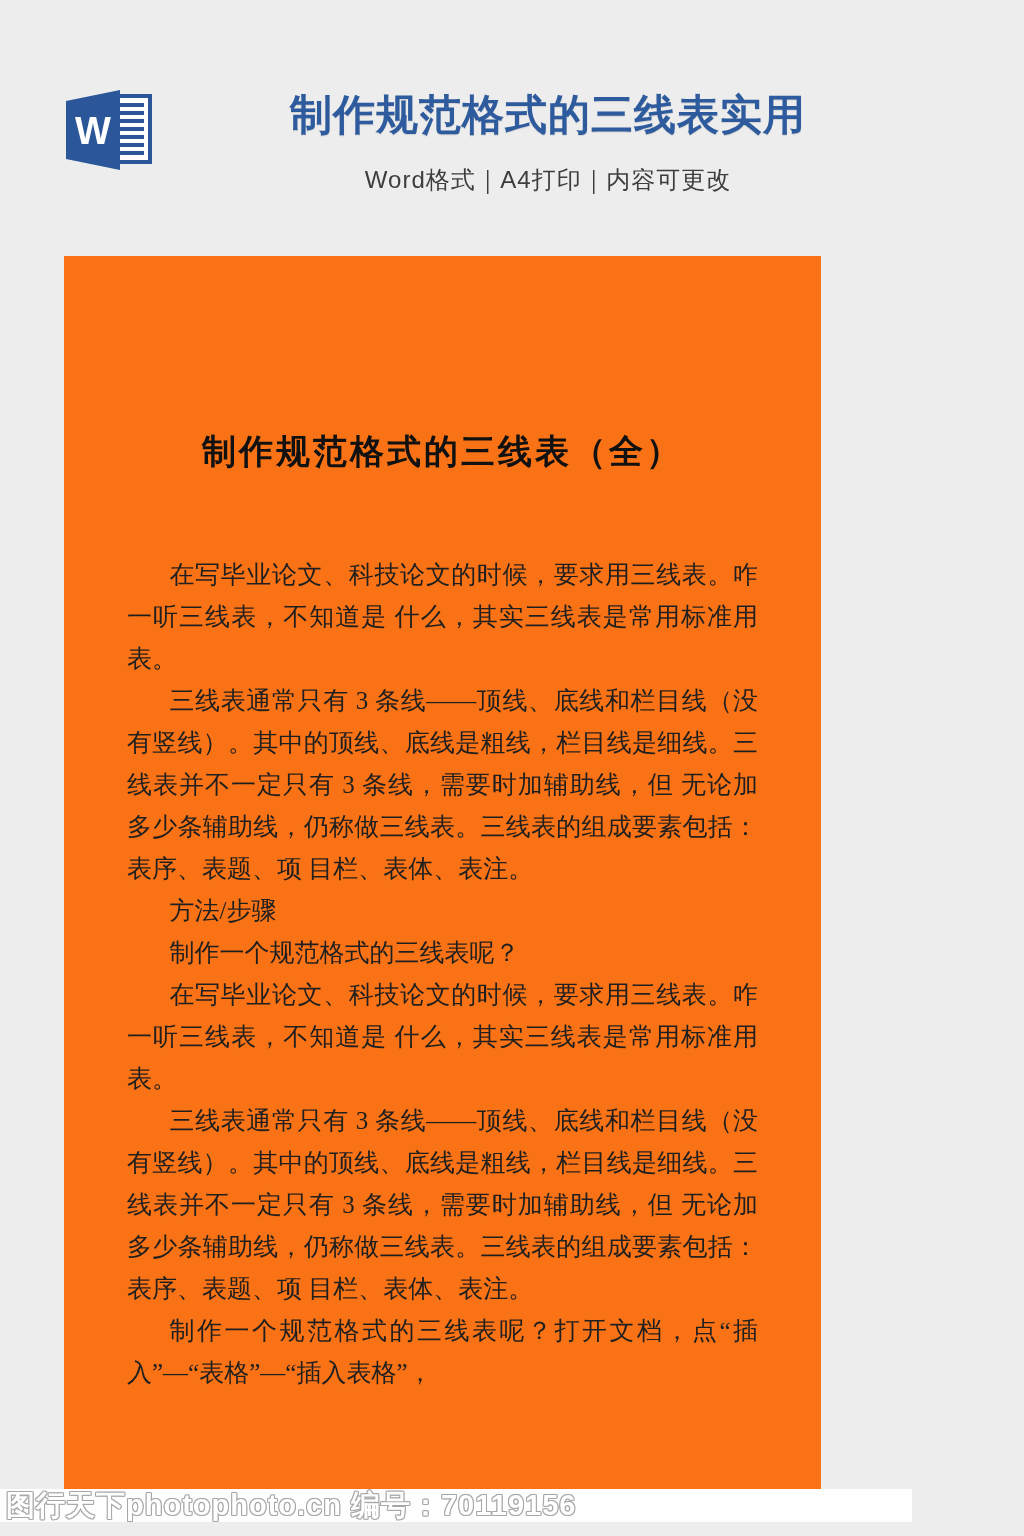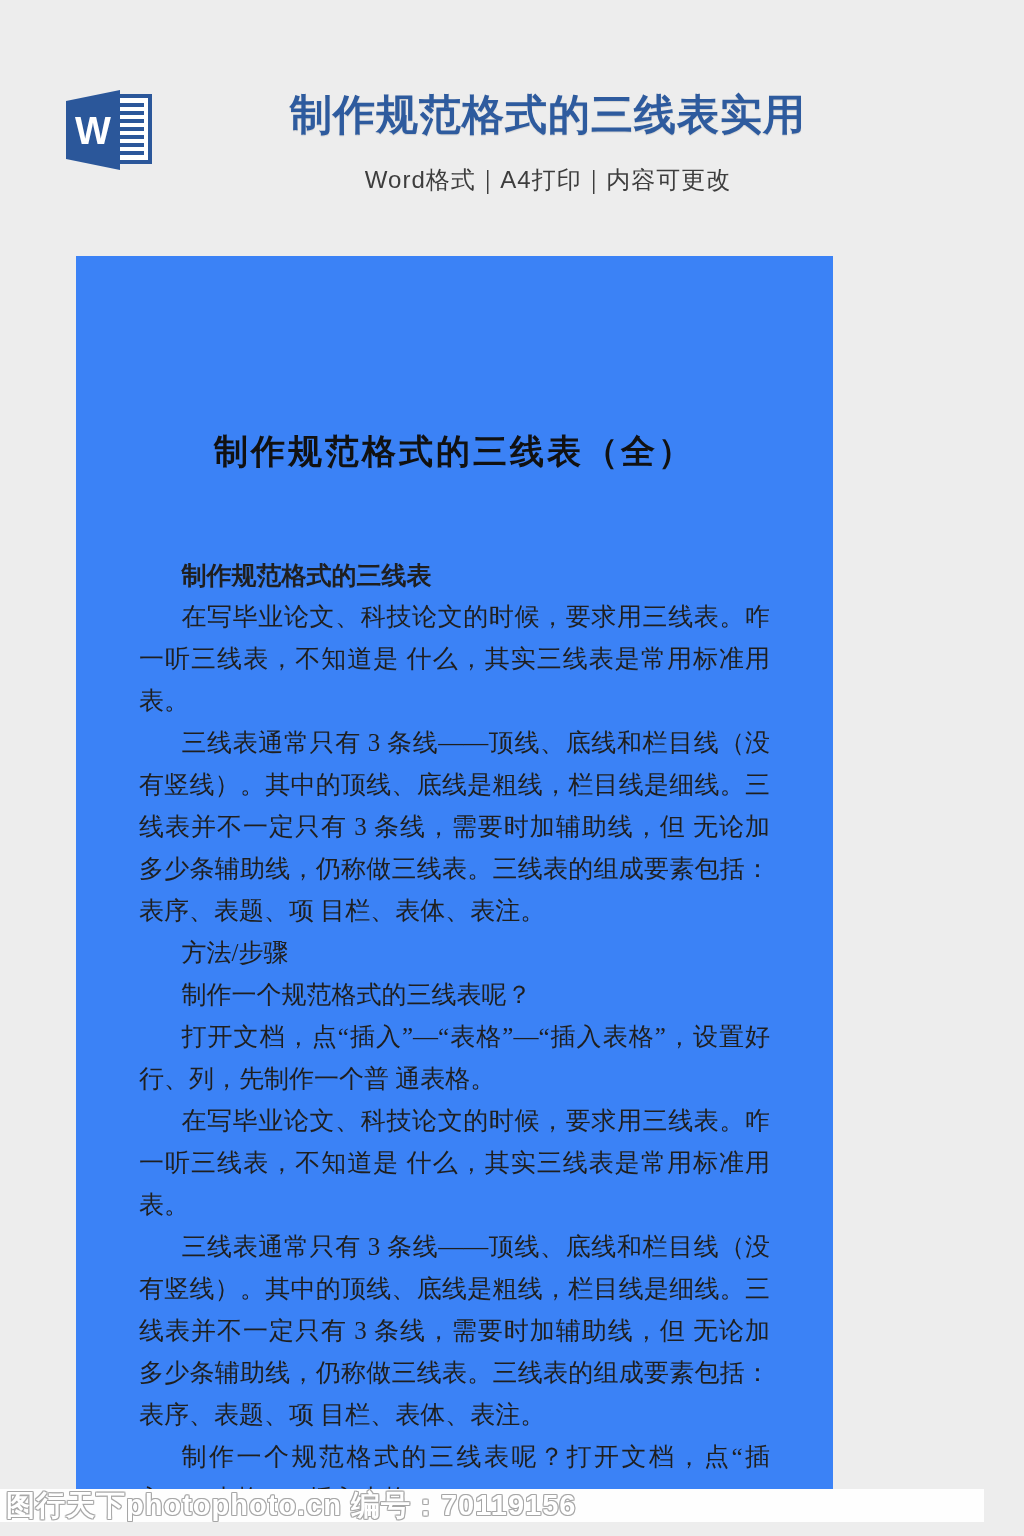--- a/index.html
+++ b/index.html
@@ -23,23 +23,22 @@
     text-shadow: 0 1px 1px rgba(0,0,0,0.12);
   }
   .header-subtitle {
     margin-top: 26px; font-size: 24px; color: #3d3d3d;
     letter-spacing: 1px; font-weight: 400;
   }
   
   .page {
     position: absolute; left: 64px; top: 256px;
     width: 757px; height: 1266px;
-    background: #3b82f6;
+    background: #f97316;
     padding: 172px 63px 0 63px;
-    margin-left: 12px;
   }
   .doc-title {
     font-family: "Liberation Serif", "DejaVu Serif", serif;
     font-size: 34px; font-weight: 700; color: #111111;
     text-align: center; letter-spacing: 3px;
     line-height: 48px;
     margin-bottom: 78px;
   }
   .doc-body {
     font-family: "Liberation Serif", "DejaVu Serif", serif;
@@ -52,21 +51,21 @@
     text-align: justify;
   }
   .para.bold {
     font-weight: 700;
     font-family: "Liberation Sans", sans-serif;
     text-align: left;
   }
   
   .watermark-bar {
     position: absolute; left: 0; top: 1489px;
-    width: 984px; height: 33px;
+    width: 912px; height: 33px;
     background: #fefefe;
   }
   .watermark-text {
     display: block;
     padding-left: 6px;
     font-size: 29px; font-weight: 700;
     line-height: 32px;
     letter-spacing: 1px;
     color: #ffffff;
     text-shadow:
@@ -97,26 +96,24 @@
   </svg>
   <div class="header-text">
     <div class="header-title">制作规范格式的三线表实用</div>
     <div class="header-subtitle">Word格式｜A4打印｜内容可更改</div>
   </div>
 </div>
 
 <div class="page">
   <div class="doc-title">制作规范格式的三线表（全）</div>
   <div class="doc-body">
-      <p class="para bold">制作规范格式的三线表</p>
       <p class="para">在写毕业论文、科技论文的时候，要求用三线表。咋一听三线表，不知道是 什么，其实三线表是常用标准用表。</p>
       <p class="para">三线表通常只有 3 条线——顶线、底线和栏目线（没有竖线）。其中的顶线、底线是粗线，栏目线是细线。三线表并不一定只有 3 条线，需要时加辅助线，但 无论加多少条辅助线，仍称做三线表。三线表的组成要素包括：表序、表题、项 目栏、表体、表注。</p>
       <p class="para">方法/步骤</p>
       <p class="para">制作一个规范格式的三线表呢？</p>
-      <p class="para">打开文档，点“插入”—“表格”—“插入表格”，设置好行、列，先制作一个普 通表格。</p>
       <p class="para">在写毕业论文、科技论文的时候，要求用三线表。咋一听三线表，不知道是 什么，其实三线表是常用标准用表。</p>
       <p class="para">三线表通常只有 3 条线——顶线、底线和栏目线（没有竖线）。其中的顶线、底线是粗线，栏目线是细线。三线表并不一定只有 3 条线，需要时加辅助线，但 无论加多少条辅助线，仍称做三线表。三线表的组成要素包括：表序、表题、项 目栏、表体、表注。</p>
       <p class="para">制作一个规范格式的三线表呢？打开文档，点“插入”—“表格”—“插入表格”，</p>
     </div>
 </div>
 
 <div class="watermark-bar">
   <span class="watermark-text">图行天下photophoto.cn 编号：70119156</span>
 </div>
 

